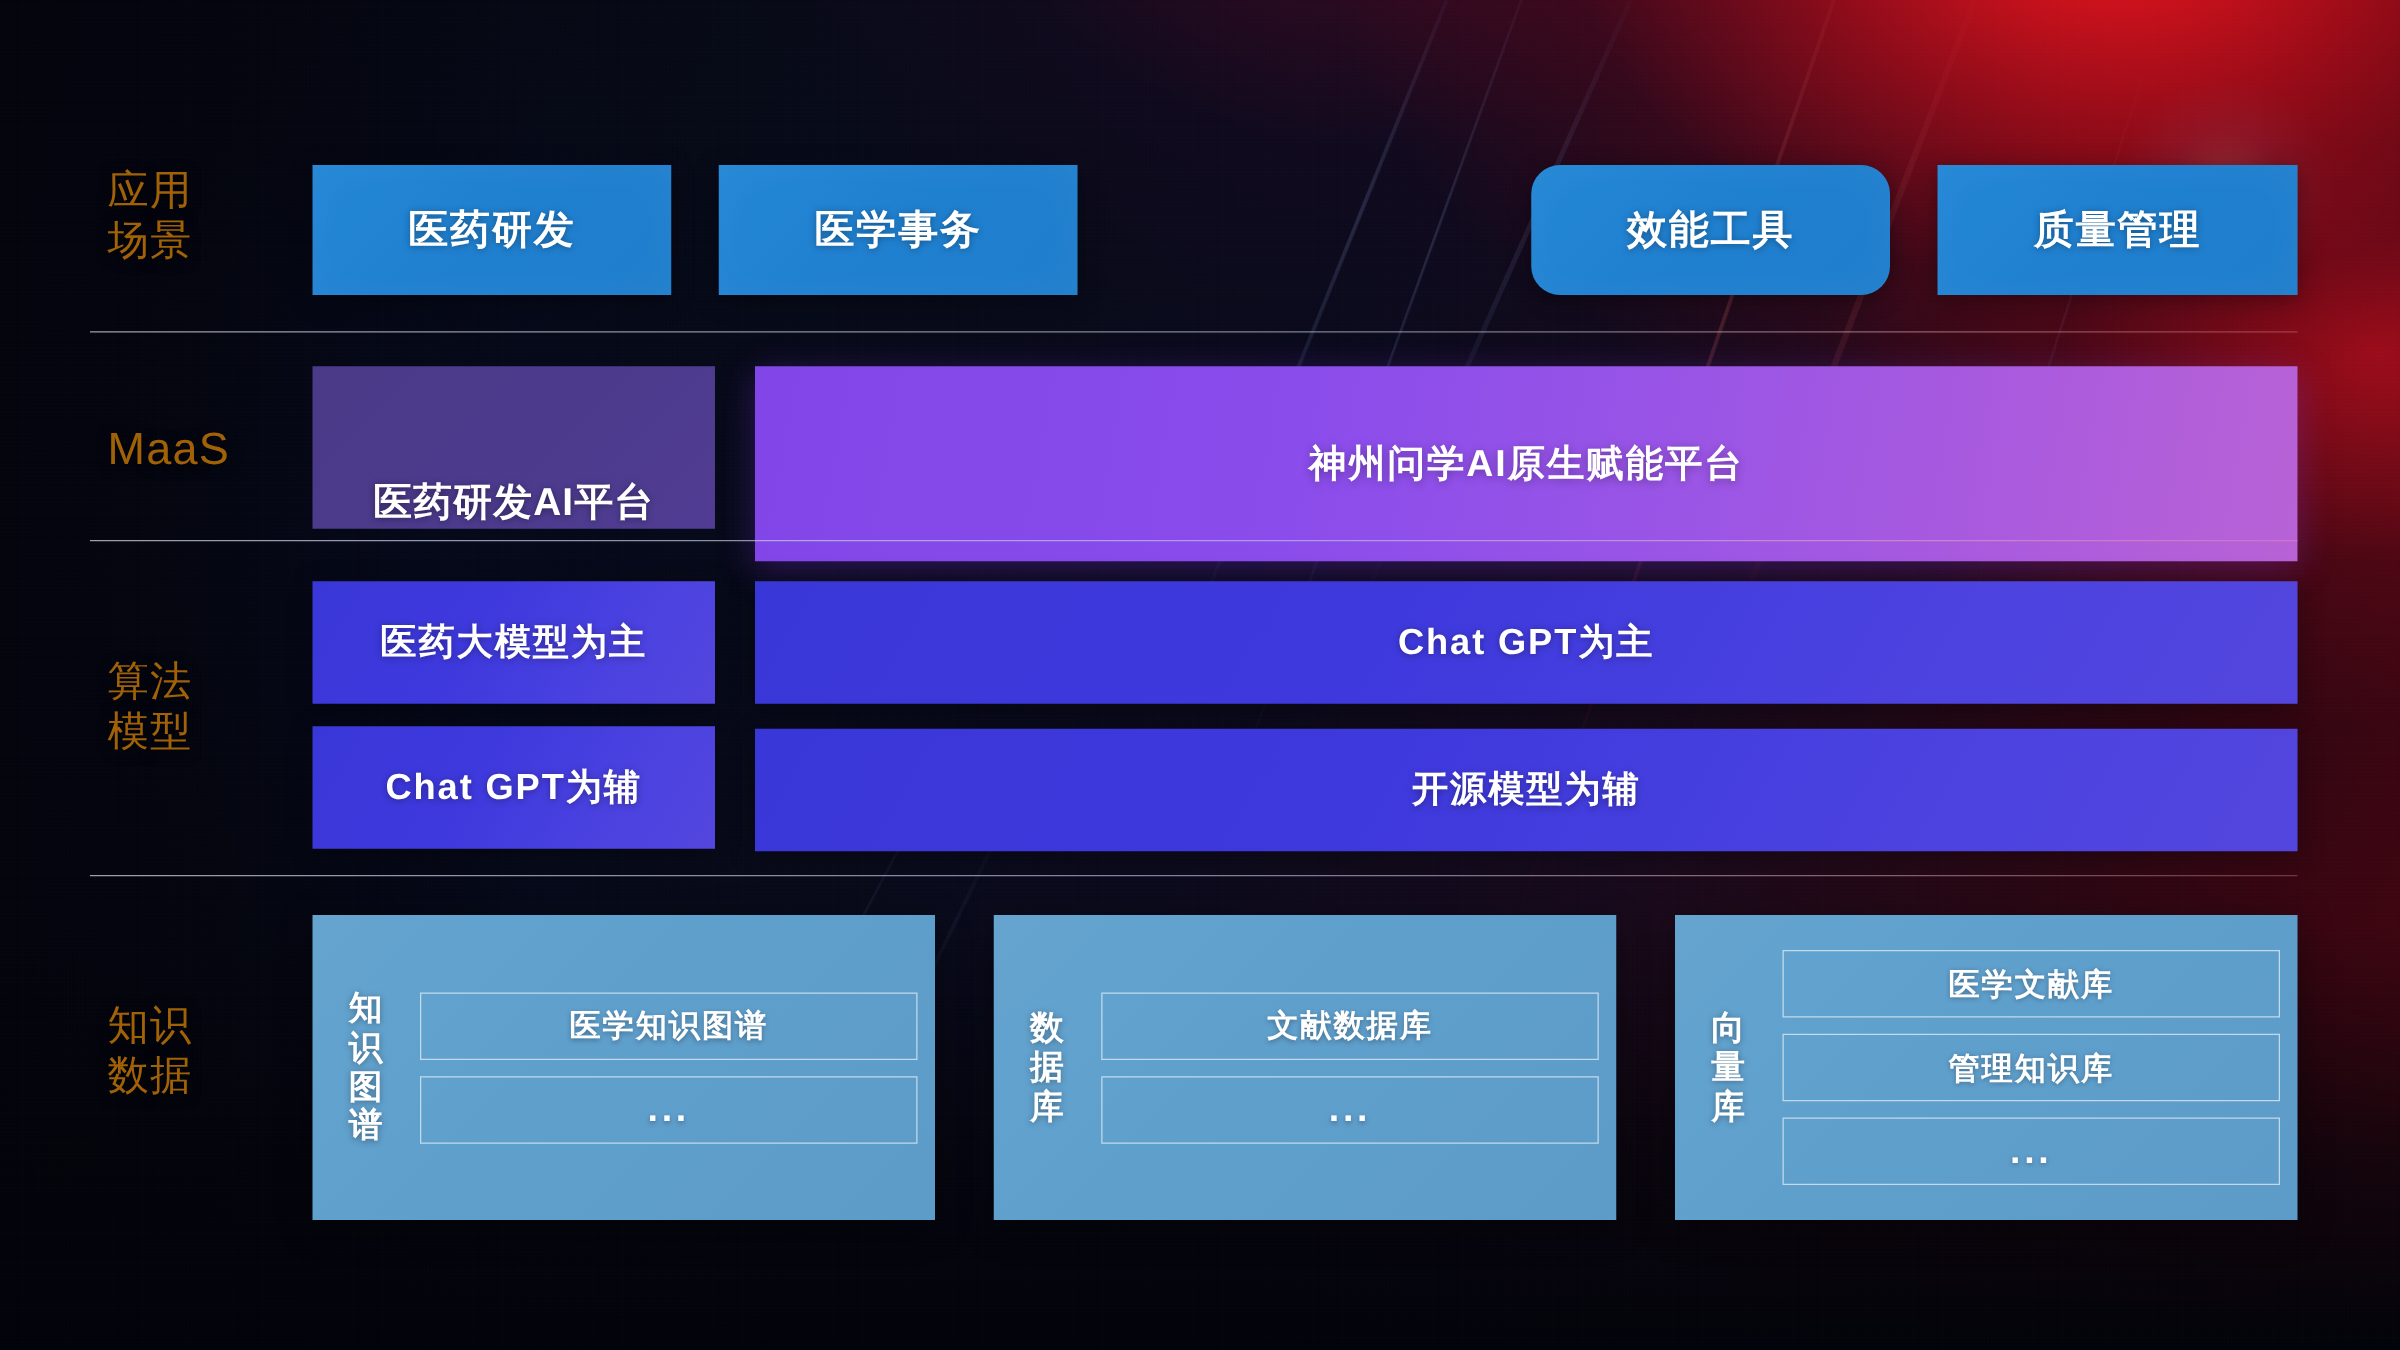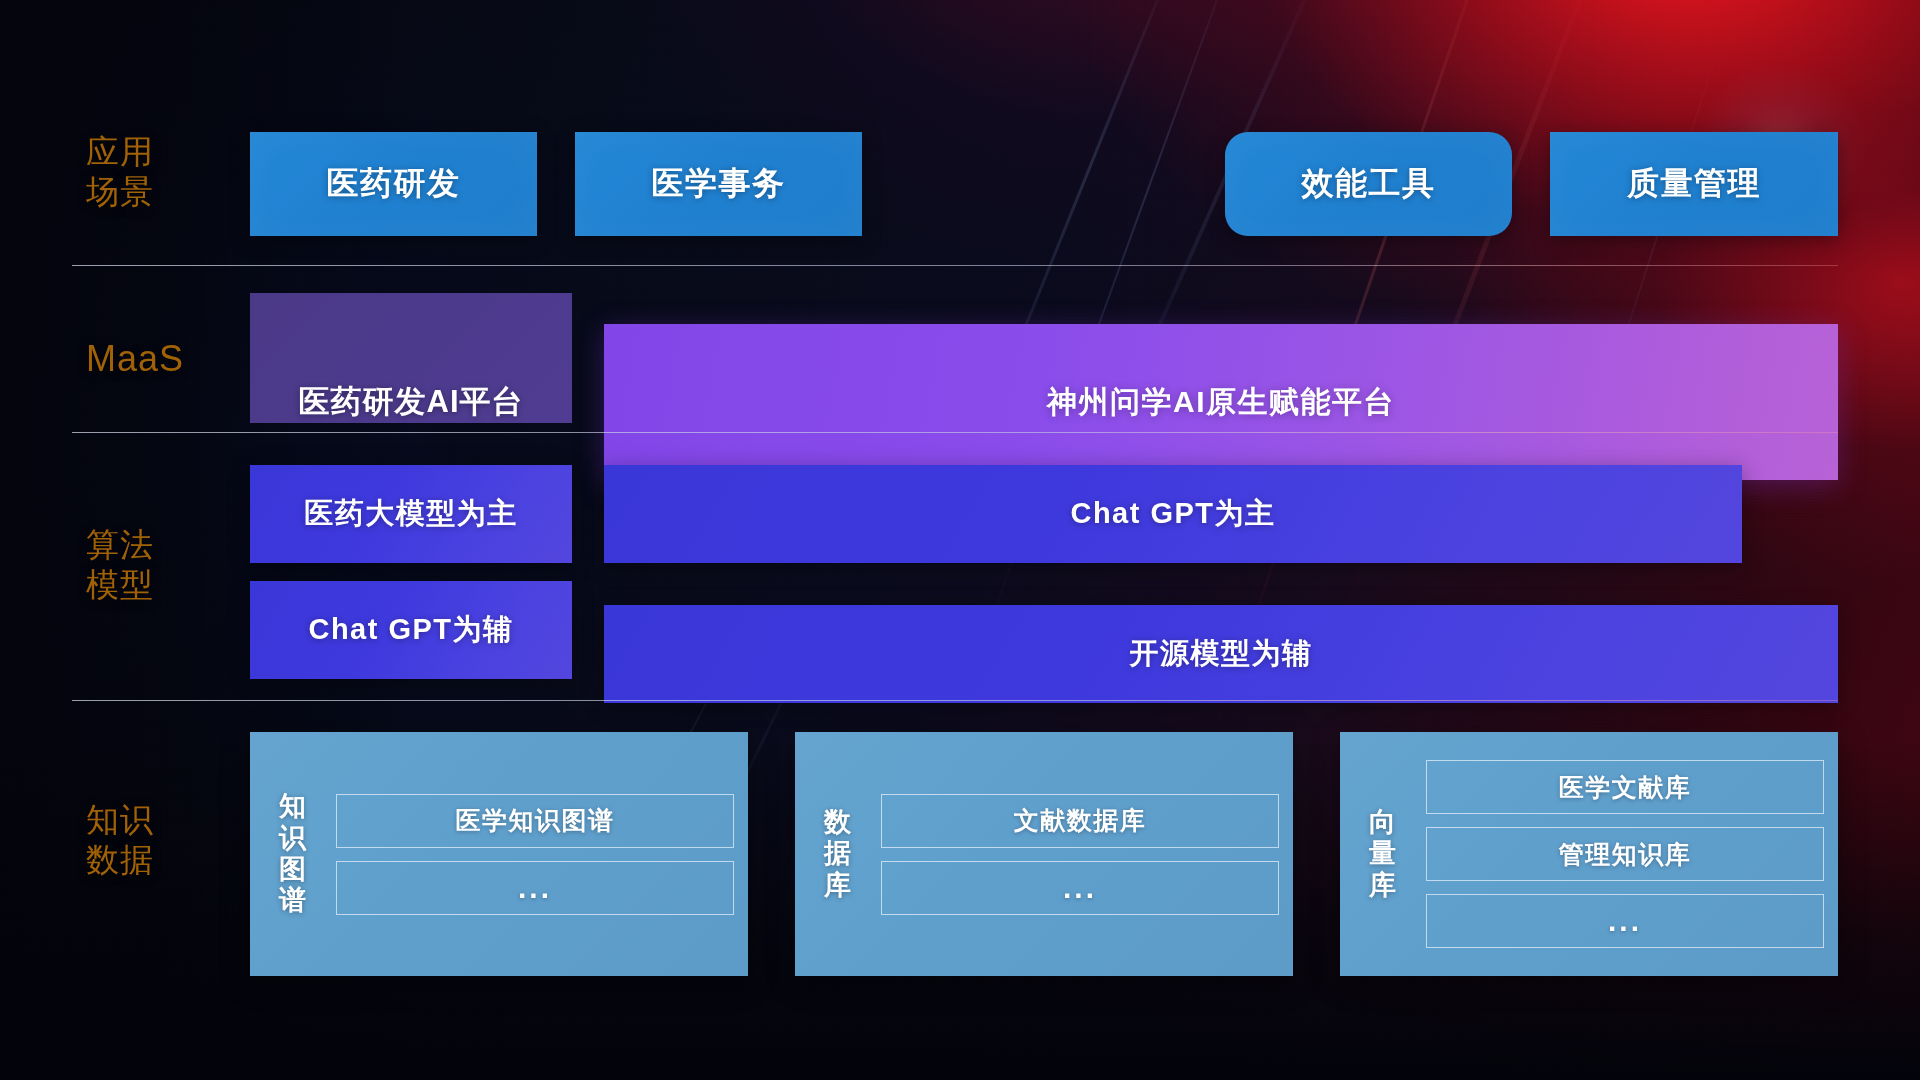--- a/index.html
+++ b/index.html
@@ -107,21 +107,20 @@
     text-shadow: 0 1px 6px rgba(0,0,0,0.4);
   }
   .maas-right {
     position: absolute;
     height: 156px;
     background: linear-gradient(100deg, #8246e8 0%, #8a4ceb 35%, #9a55e6 60%, #ab5bdd 82%, #b862d6 100%);
     display:flex; align-items:center; justify-content:center;
     color:#fff; font-size:30px; font-weight:700; letter-spacing:1.5px;
     text-shadow: 0 1px 8px rgba(0,0,0,0.3);
     box-shadow: 0 6px 26px rgba(120,50,210,0.35);
-    margin-top: 31px;
   }
 
   
   .algbox {
     position: absolute;
     height: 98px;
     background: linear-gradient(120deg, #3a37d8 0%, #3e39dd 40%, #4b42e0 75%, #5346de 100%);
     display:flex; align-items:center; justify-content:center;
     color:#fff; font-size:29px; font-weight:700; letter-spacing:1.5px;
     text-shadow: 0 1px 6px rgba(0,0,0,0.35);
@@ -216,27 +215,27 @@
     </div>
 
     <div class="divider" style="top:432px;"></div>
 
     <div class="rowlabel" style="top:525px;">算法
 模型</div>
 
     <div class="algbox" style="left:250px; top:465px; width:322px;">
       <span>医药大模型为主</span>
     </div>
-    <div class="algbox" style="left:604px; top:465px; width:1138px;">
+    <div class="algbox" style="left:604px; top:465px; width:1234px;">
       <span>Chat GPT为主</span>
     </div>
     <div class="algbox" style="left:250px; top:581px; width:322px;">
       <span>Chat GPT为辅</span>
     </div>
-    <div class="algbox" style="left:604px; top:605px; width:1234px;">
+    <div class="algbox" style="left:604px; top:583px; width:1234px;">
       <span>开源模型为辅</span>
     </div>
 
     <div class="divider" style="top:700px;"></div>
 
     <div class="rowlabel" style="top:800px;">知识
 数据</div>
 
     <div class="kpanel" style="left:250px; top:732px; width:498px;">
       <div class="kpanel-title">知

